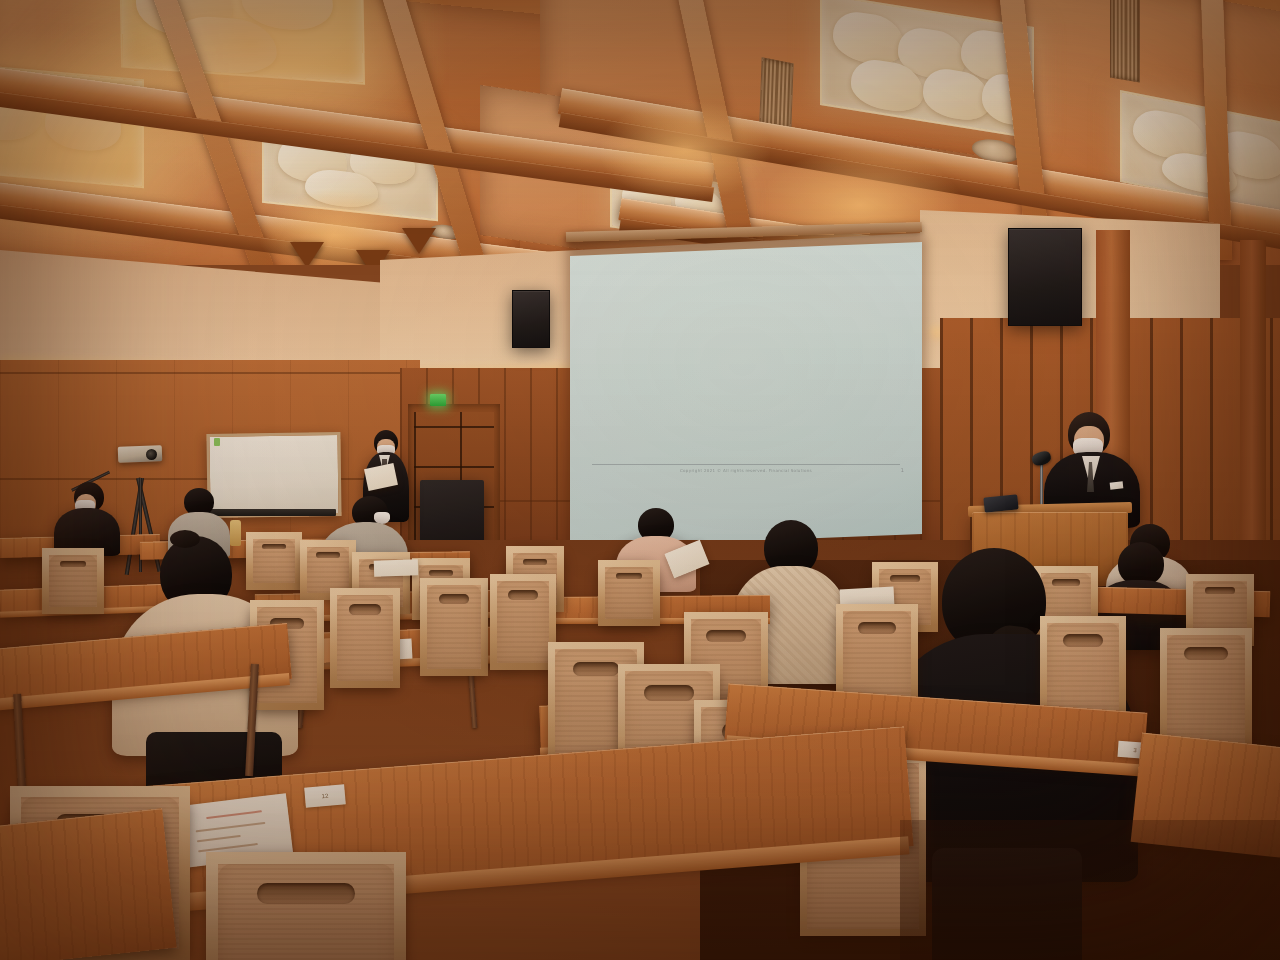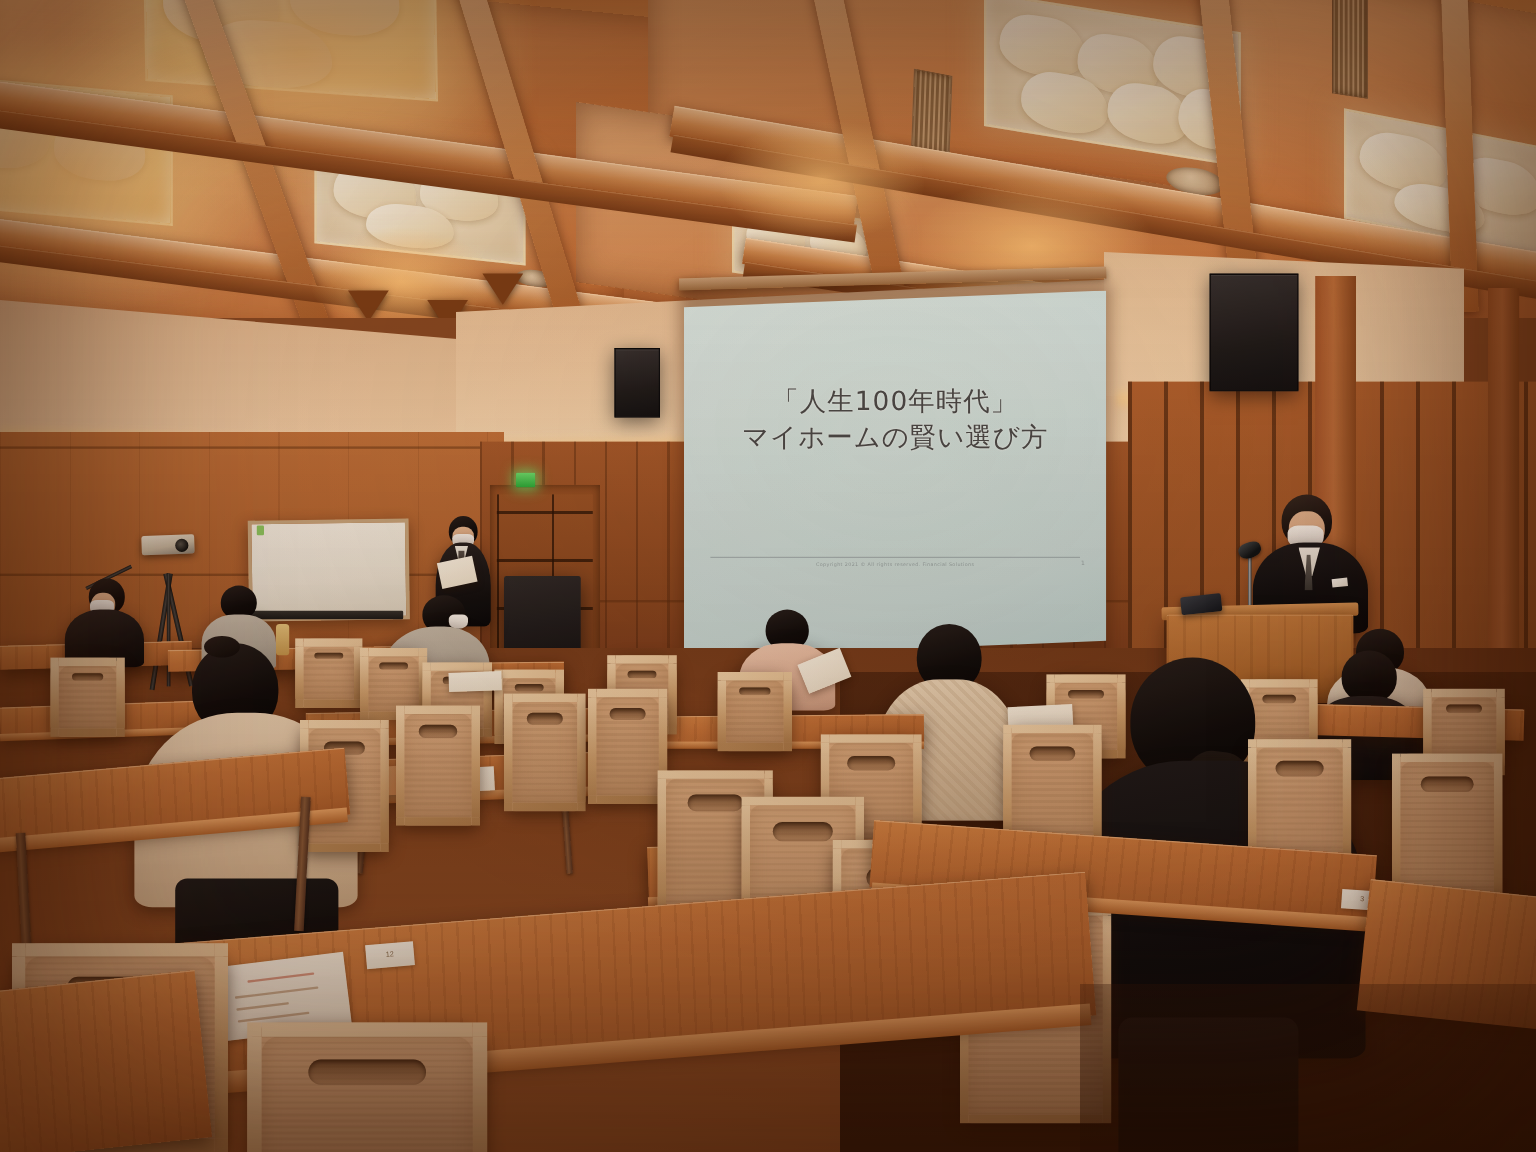--- a/index.html
+++ b/index.html
@@ -520,22 +520,20 @@
   <div class="wall-speaker" style="left:512px;top:290px;width:36px;height:56px;"></div>
   <div class="wall-speaker" style="left:1008px;top:228px;width:72px;height:96px;"></div>
 
   <div class="floor-speaker" style="left:420px;top:480px;width:64px;height:108px;"></div>
 
   <div class="screen-shadow" style="left:566px;top:236px;width:360px;height:320px;"></div>
   <div class="screen-roller" style="left:566px;top:232px;width:356px;height:10px;transform:rotate(-1.6deg);transform-origin:left center;"></div>
 
   <div class="screen" style="left:570px;top:242px;width:352px;height:306px;
               clip-path:polygon(0 14px,352px 0,352px 292px,0 306px);">
-    <div class="slide-title" style="top:78px;font-size:22px;">「人生100年時代」</div>
-    <div class="slide-title" style="top:108px;font-size:22px;">マイホームの賢い選び方</div>
     <div class="slide-rule" style="left:22px;right:22px;top:222px;"></div>
     <div class="slide-footer" style="top:226px;">Copyright 2021 © All rights reserved. Financial Solutions</div>
     <div class="slide-pageno" style="right:18px;top:225px;">1</div>
   </div>
 
   <div class="floor"></div>
   <div class="floor-dark" style="left:700px;top:560px;width:580px;height:400px;"></div>
 
   <div class="whiteboard" style="left:207px;top:433px;width:128px;height:78px;transform:rotate(-0.8deg);"></div>
   <div class="wb-magnet" style="left:214px;top:438px;"></div>

